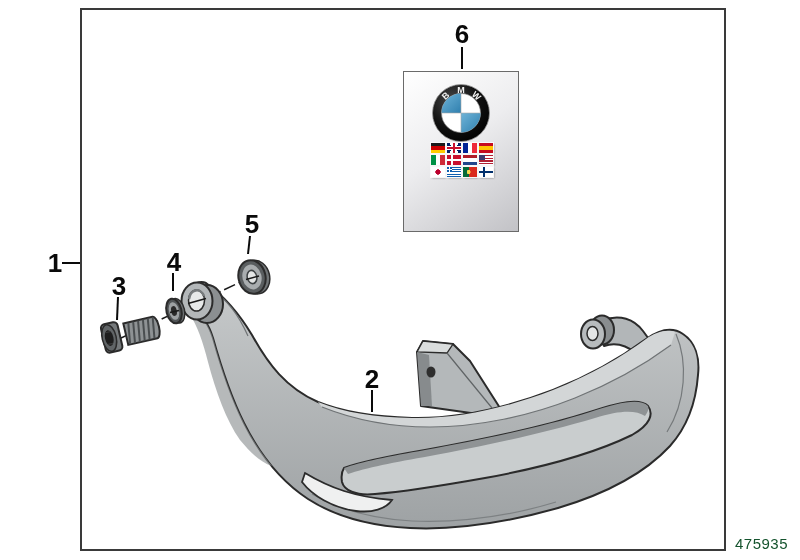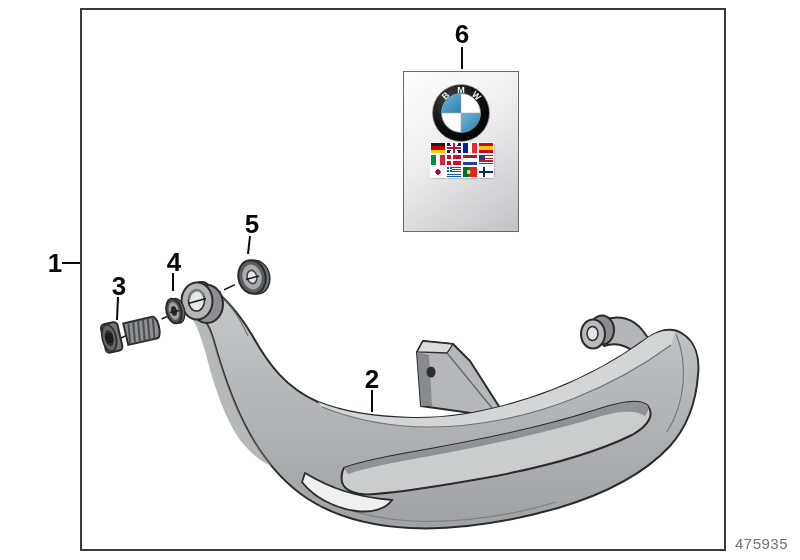--- a/index.html
+++ b/index.html
@@ -10,21 +10,21 @@
   svg.drawing{position:absolute;left:0;top:0;}
   .callout{position:absolute;width:26px;text-align:center;
            font:700 26px "Liberation Sans",sans-serif;color:#0a0a0a;line-height:1;cursor:pointer;}
   .co1{left:42px;top:250px;}
   .co2{left:359px;top:366px;}
   .co3{left:106px;top:273px;}
   .co4{left:161px;top:249px;}
   .co5{left:239px;top:211px;}
   .co6{left:449px;top:21px;}
   .part-number{position:absolute;left:735px;top:535px;
-               font:400 15px "Liberation Sans",sans-serif;color:#737373;letter-spacing:.5px;}
+               font:400 15px "Liberation Sans",sans-serif;color:#14532d;letter-spacing:.5px;}
   
   .sticker-card{position:absolute;left:403px;top:71px;width:116px;height:161px;
                 border:1px solid #6a6a6a;box-sizing:border-box;
                 background:linear-gradient(145deg,#ffffff 0%,#ededef 45%,#c2c2c6 100%);}
   .roundel{position:absolute;left:27px;top:11px;}
   .flag-grid{position:absolute;left:26px;top:70px;width:66px;
              display:flex;flex-wrap:wrap;}
   .flag{width:14px;height:10px;margin:1px;display:inline-block;
         box-shadow:0 0 0 1px rgba(250,250,250,.95),1px 1px 2px rgba(0,0,0,.45);}
   .flag-germany{background:linear-gradient(to bottom,#1a1a1a 0 33%,#cc0000 33% 66%,#ffcc00 66%);}

